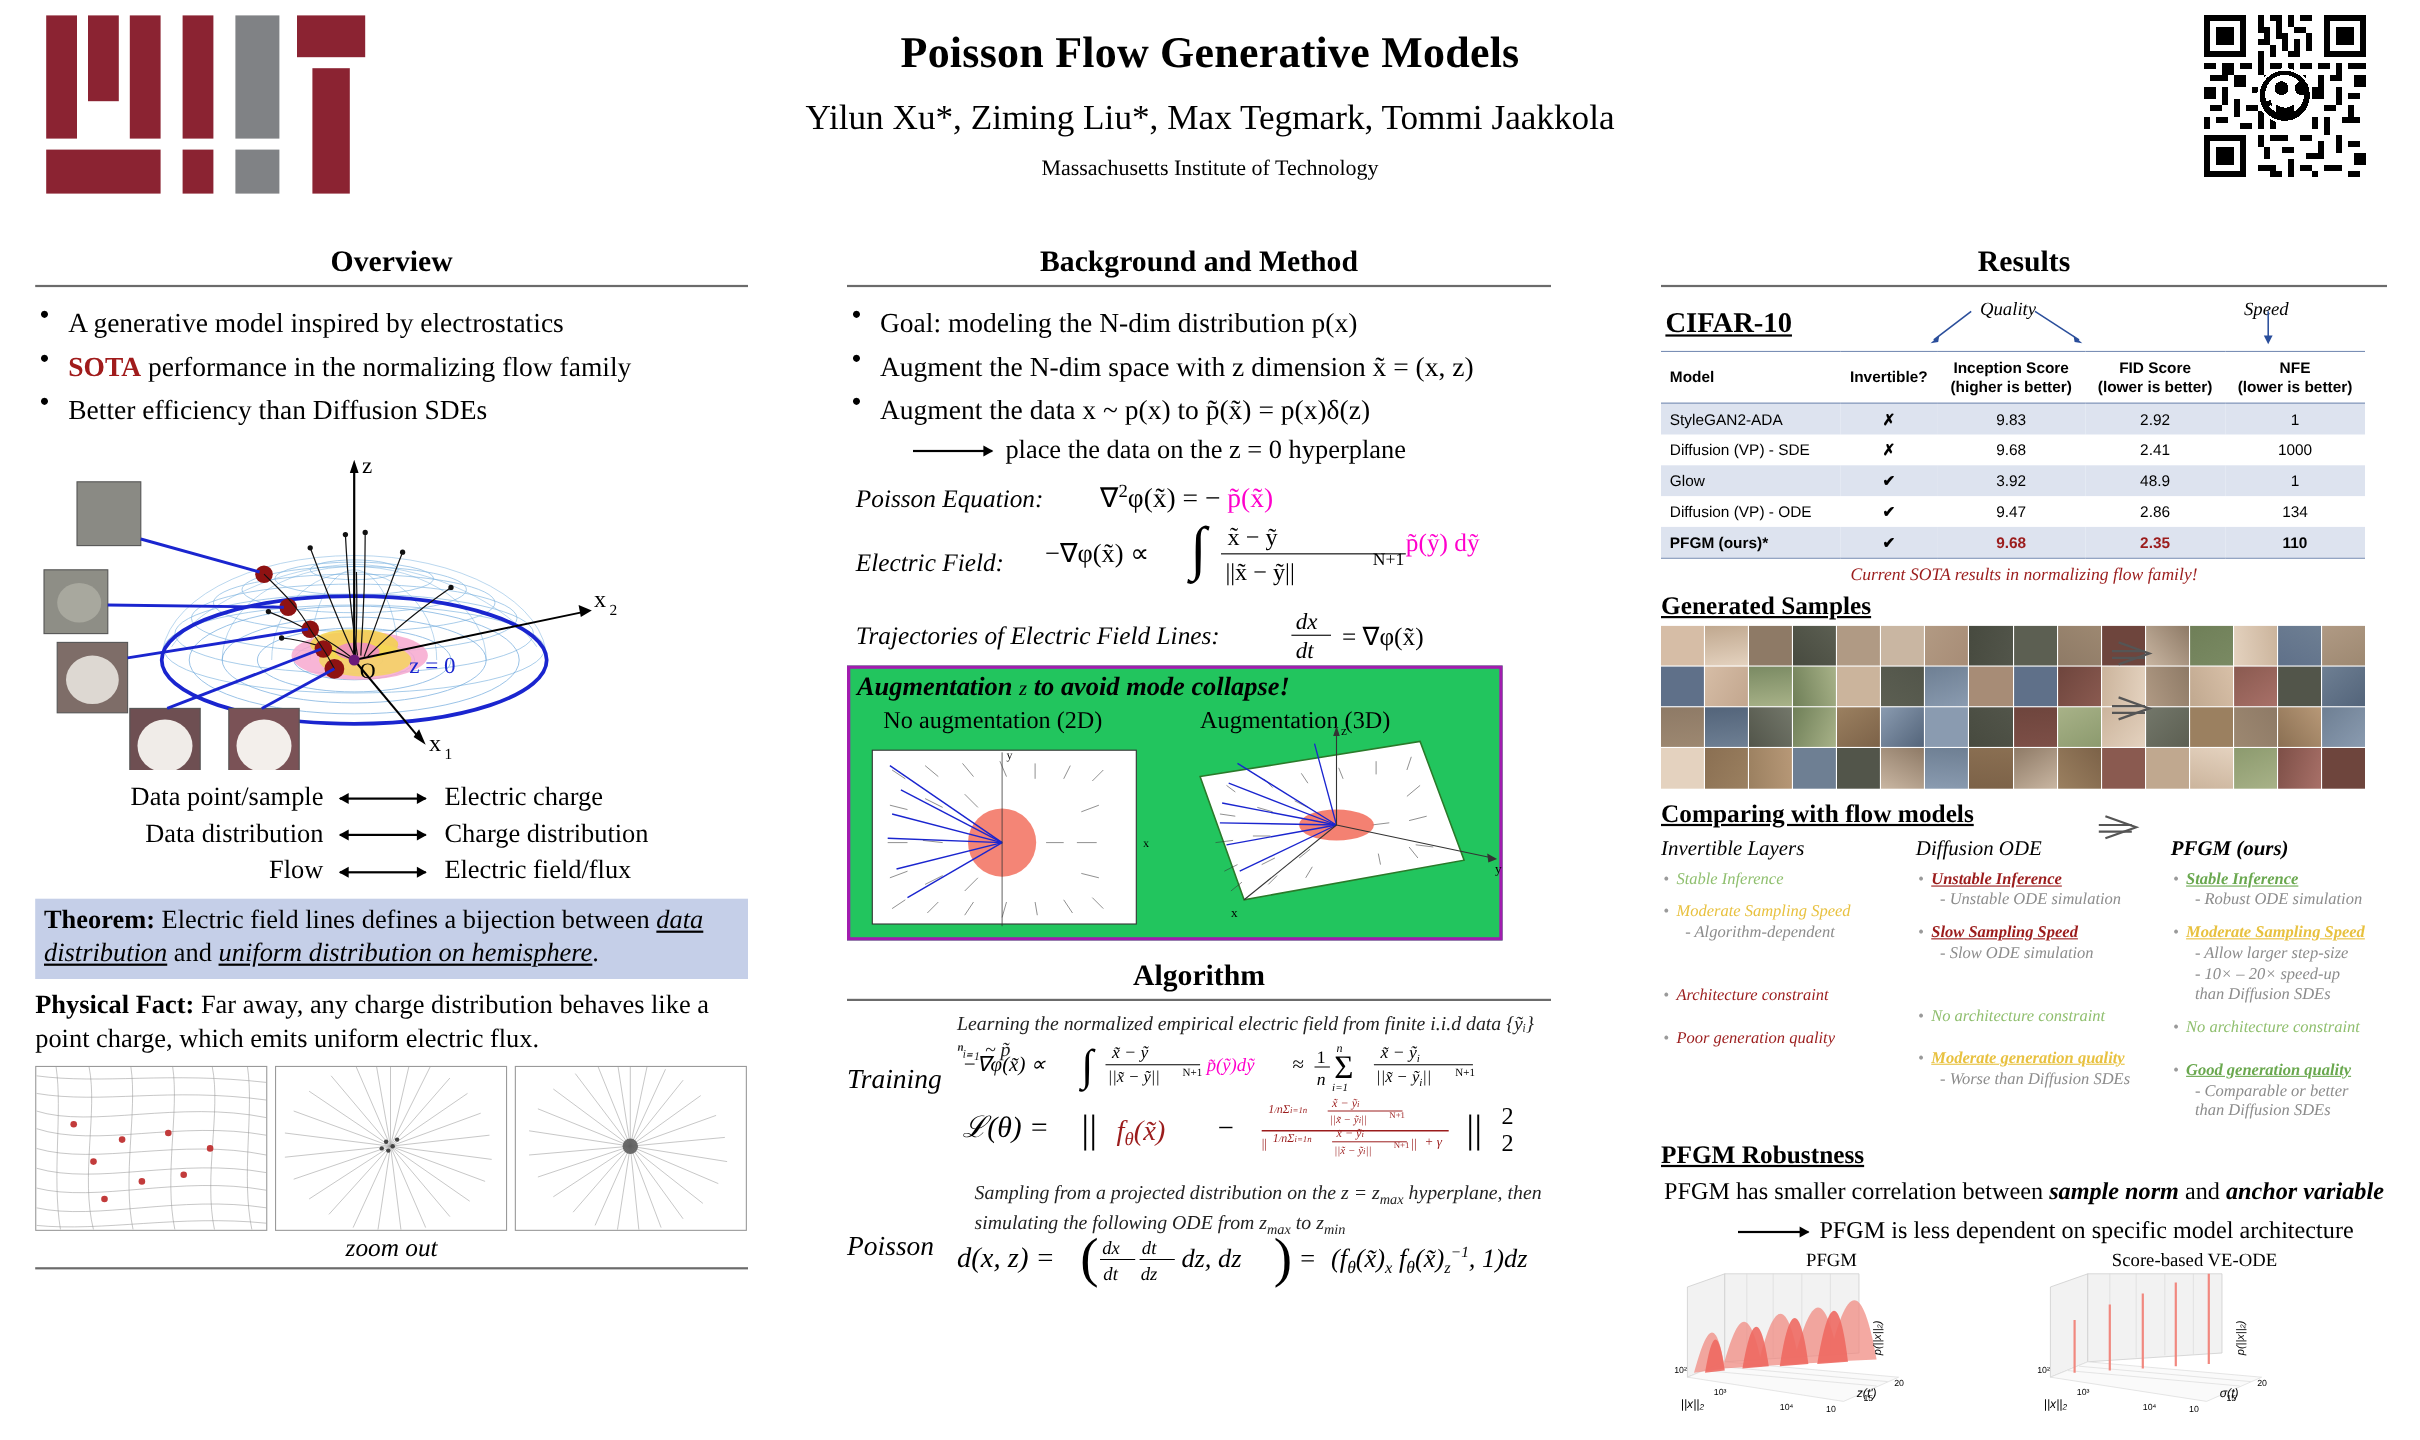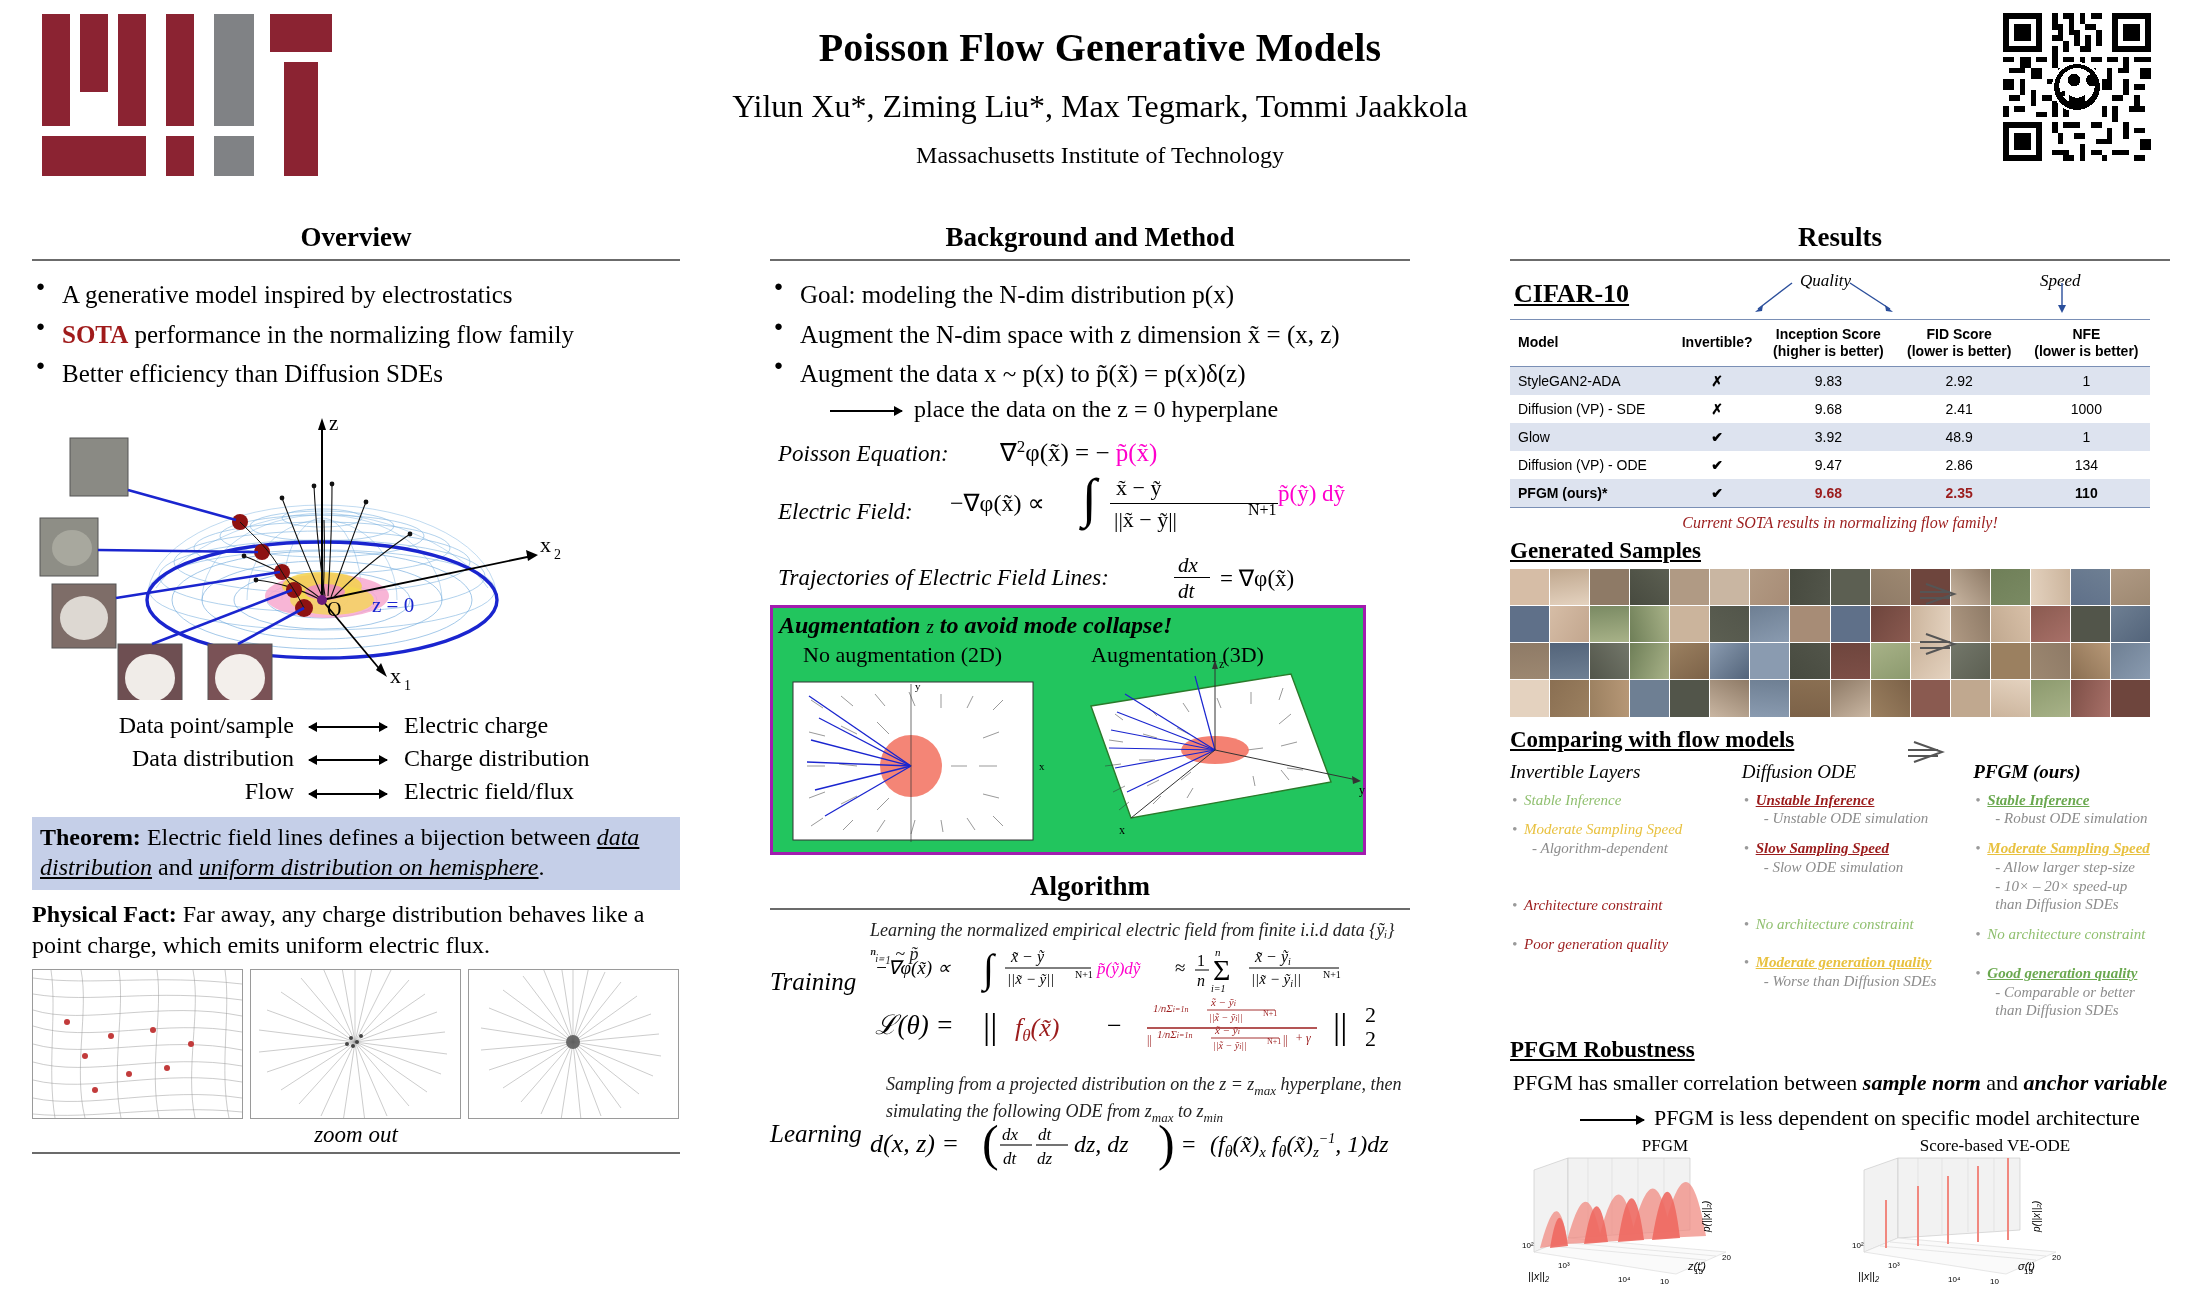--- a/index.html
+++ b/index.html
@@ -20,21 +20,21 @@
   .title {
     position: absolute; left: 400px; top: 24px; width: 1400px;
     text-align: center; font-size: 40px; font-weight: bold; letter-spacing: .2px;
   }
   .authors {
     position: absolute; left: 400px; top: 88px; width: 1400px;
     text-align: center; font-size: 32px;
   }
   .affiliation {
     position: absolute; left: 400px; top: 142px; width: 1400px;
-    text-align: center; font-size: 24px;
+    text-align: center; font-size: 20px;
   }
 
   
   .qr { position: absolute; right: 38px; top: 8px; width: 170px; height: 158px; }
   .qr svg { display: block; }
 
   
   .sec-head { text-align: center; font-size: 27px; font-weight: bold; }
   .sec-rule { height: 2px; background: #6b6b6b; margin-top: 6px; }
 
@@ -716,21 +716,21 @@
           <text x="408" y="52" font-size="12" font-family="'Liberation Serif',serif">||</text>
           <text x="420" y="50" font-size="12" font-family="'Liberation Serif',serif" font-style="italic">+ γ</text>
         </g>
         <text x="458" y="46" font-size="36" font-family="'Liberation Serif',serif">||</text>
         <text x="490" y="30" font-size="22" font-family="'Liberation Serif',serif">2</text>
         <text x="490" y="54" font-size="22" font-family="'Liberation Serif',serif">2</text>
       </svg>
     </div>
 
     <div style="position:relative; height:110px; margin-top:12px;">
-      <span class="side-label" style="position:absolute; left:0px; top:48px;">Learning</span>
+      <span class="side-label" style="position:absolute; left:0px; top:48px;">Poisson</span>
       <div class="algo-cap" style="position:absolute; left:116px; top:0px; width:540px; line-height:1.4;">
         <span>Sampling from a projected distribution on the  z = z</span><sub style="font-size:13px;">max</sub><span> hyperplane, then</span><br>
         <span>simulating the following ODE from z</span><sub style="font-size:13px;">max</sub><span> to z</span><sub style="font-size:13px;">min</sub>
       </div>
       <svg style="position:absolute; left:100px; top:42px;" width="540" height="60" viewBox="0 0 540 60">
         <text x="0" y="38" font-size="26" font-family="'Liberation Serif',serif" font-style="italic">d(x, z) =</text>
         <text x="112" y="46" font-size="50" font-family="'Liberation Serif',serif">(</text>
         <text x="132" y="26" font-size="17" font-family="'Liberation Serif',serif" font-style="italic">dx</text>
         <line x1="130" y1="31" x2="162" y2="31" stroke="#000" stroke-width="1.1"></line>
         <text x="133" y="50" font-size="17" font-family="'Liberation Serif',serif" font-style="italic">dt</text>

